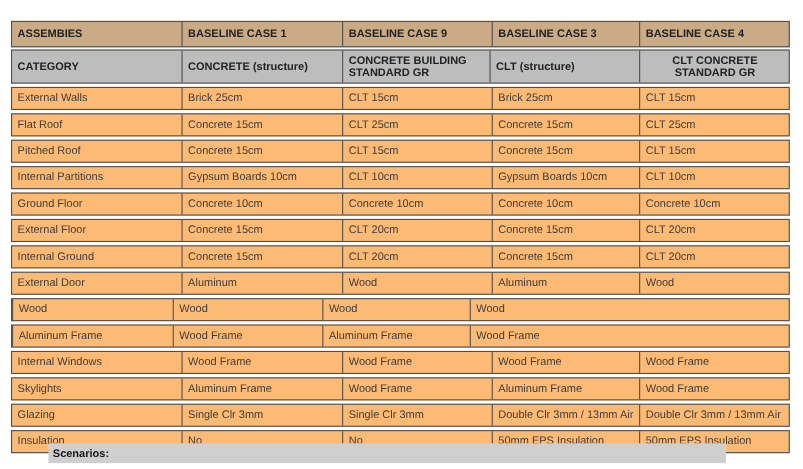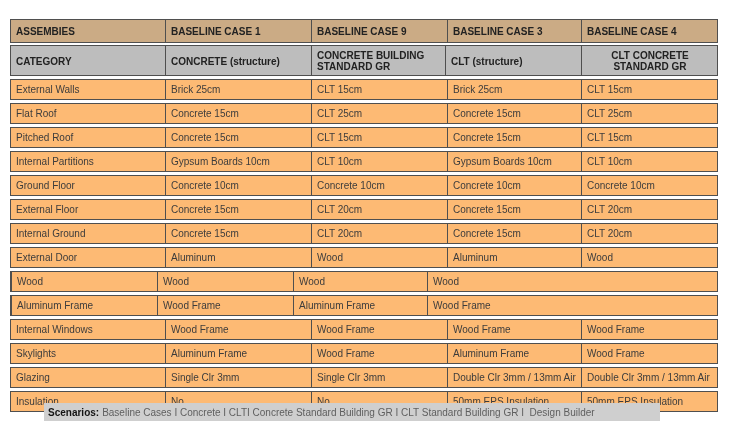--- a/index.html
+++ b/index.html
@@ -187,14 +187,13 @@
         <div class="cell c1">No</div>
         <div class="cell c2">No</div>
         <div class="cell c3">50mm EPS Insulation</div>
         <div class="cell c4">50mm EPS Insulation</div>
       </div>
     </div>
 </div>
 
 <div class="footer-bar">
   <span class="footer-label">Scenarios:</span>
-  <span class="footer-text">Baseline Cases I Concrete I CLTI Concrete Standard Building GR I CLT Standard Building GR I  Design Builder</span>
 </div>
 
 </body></html>

